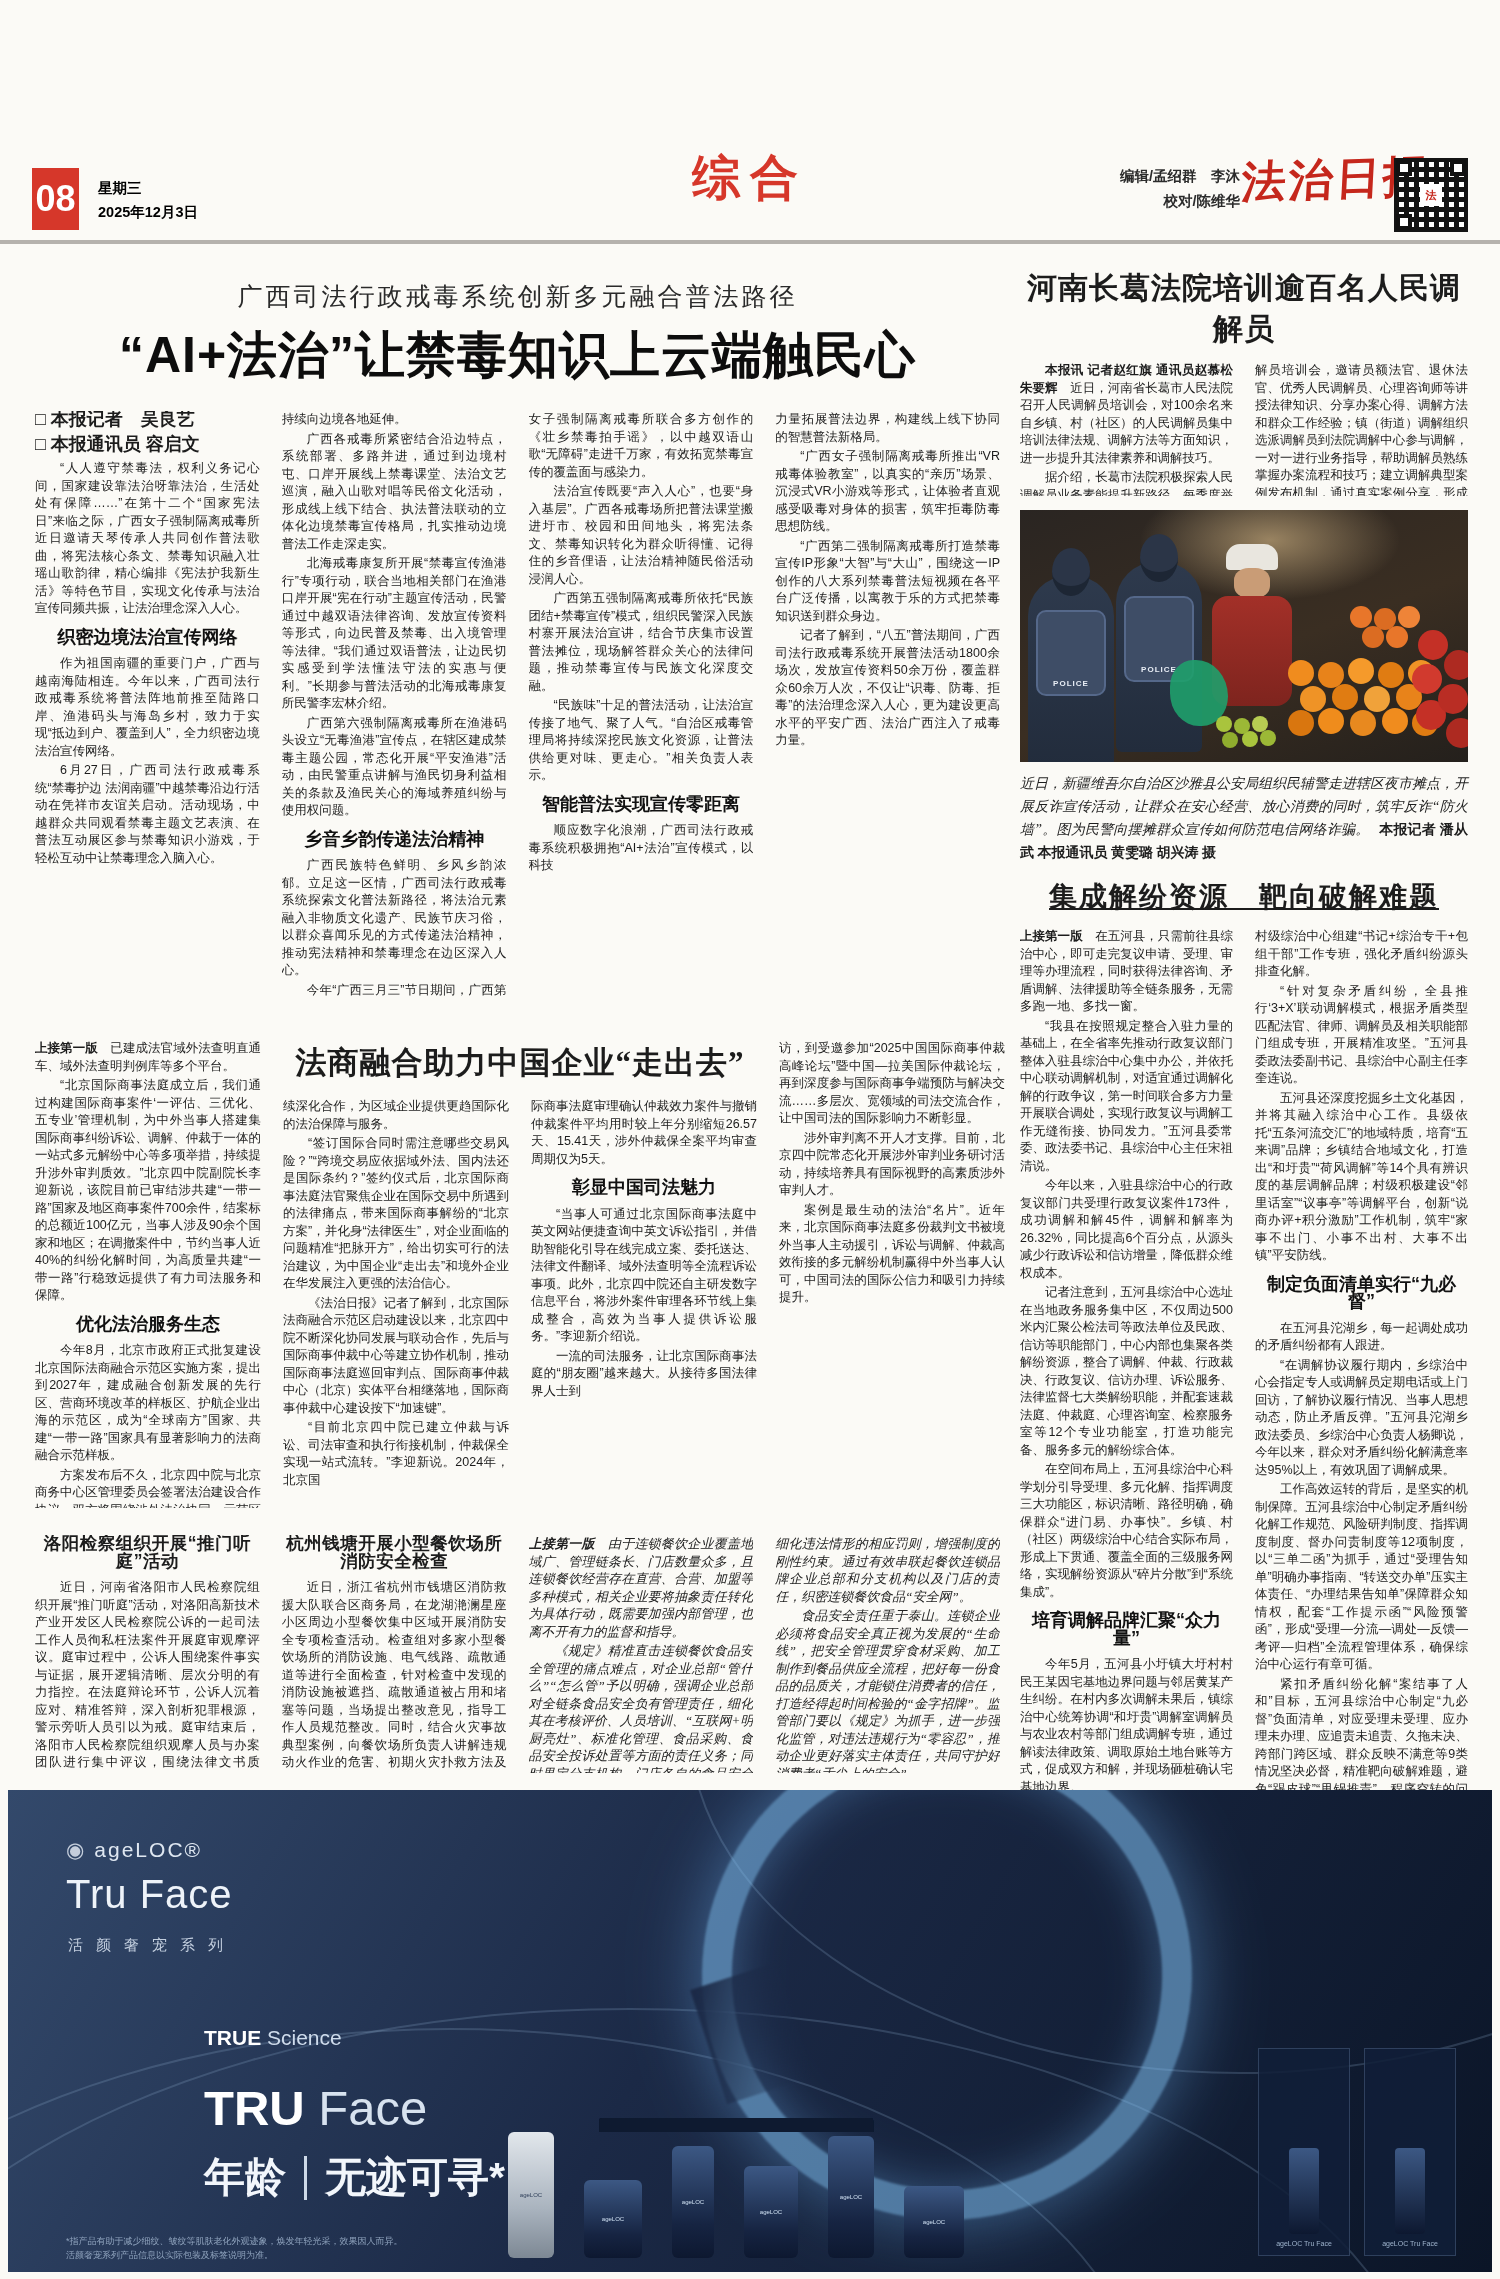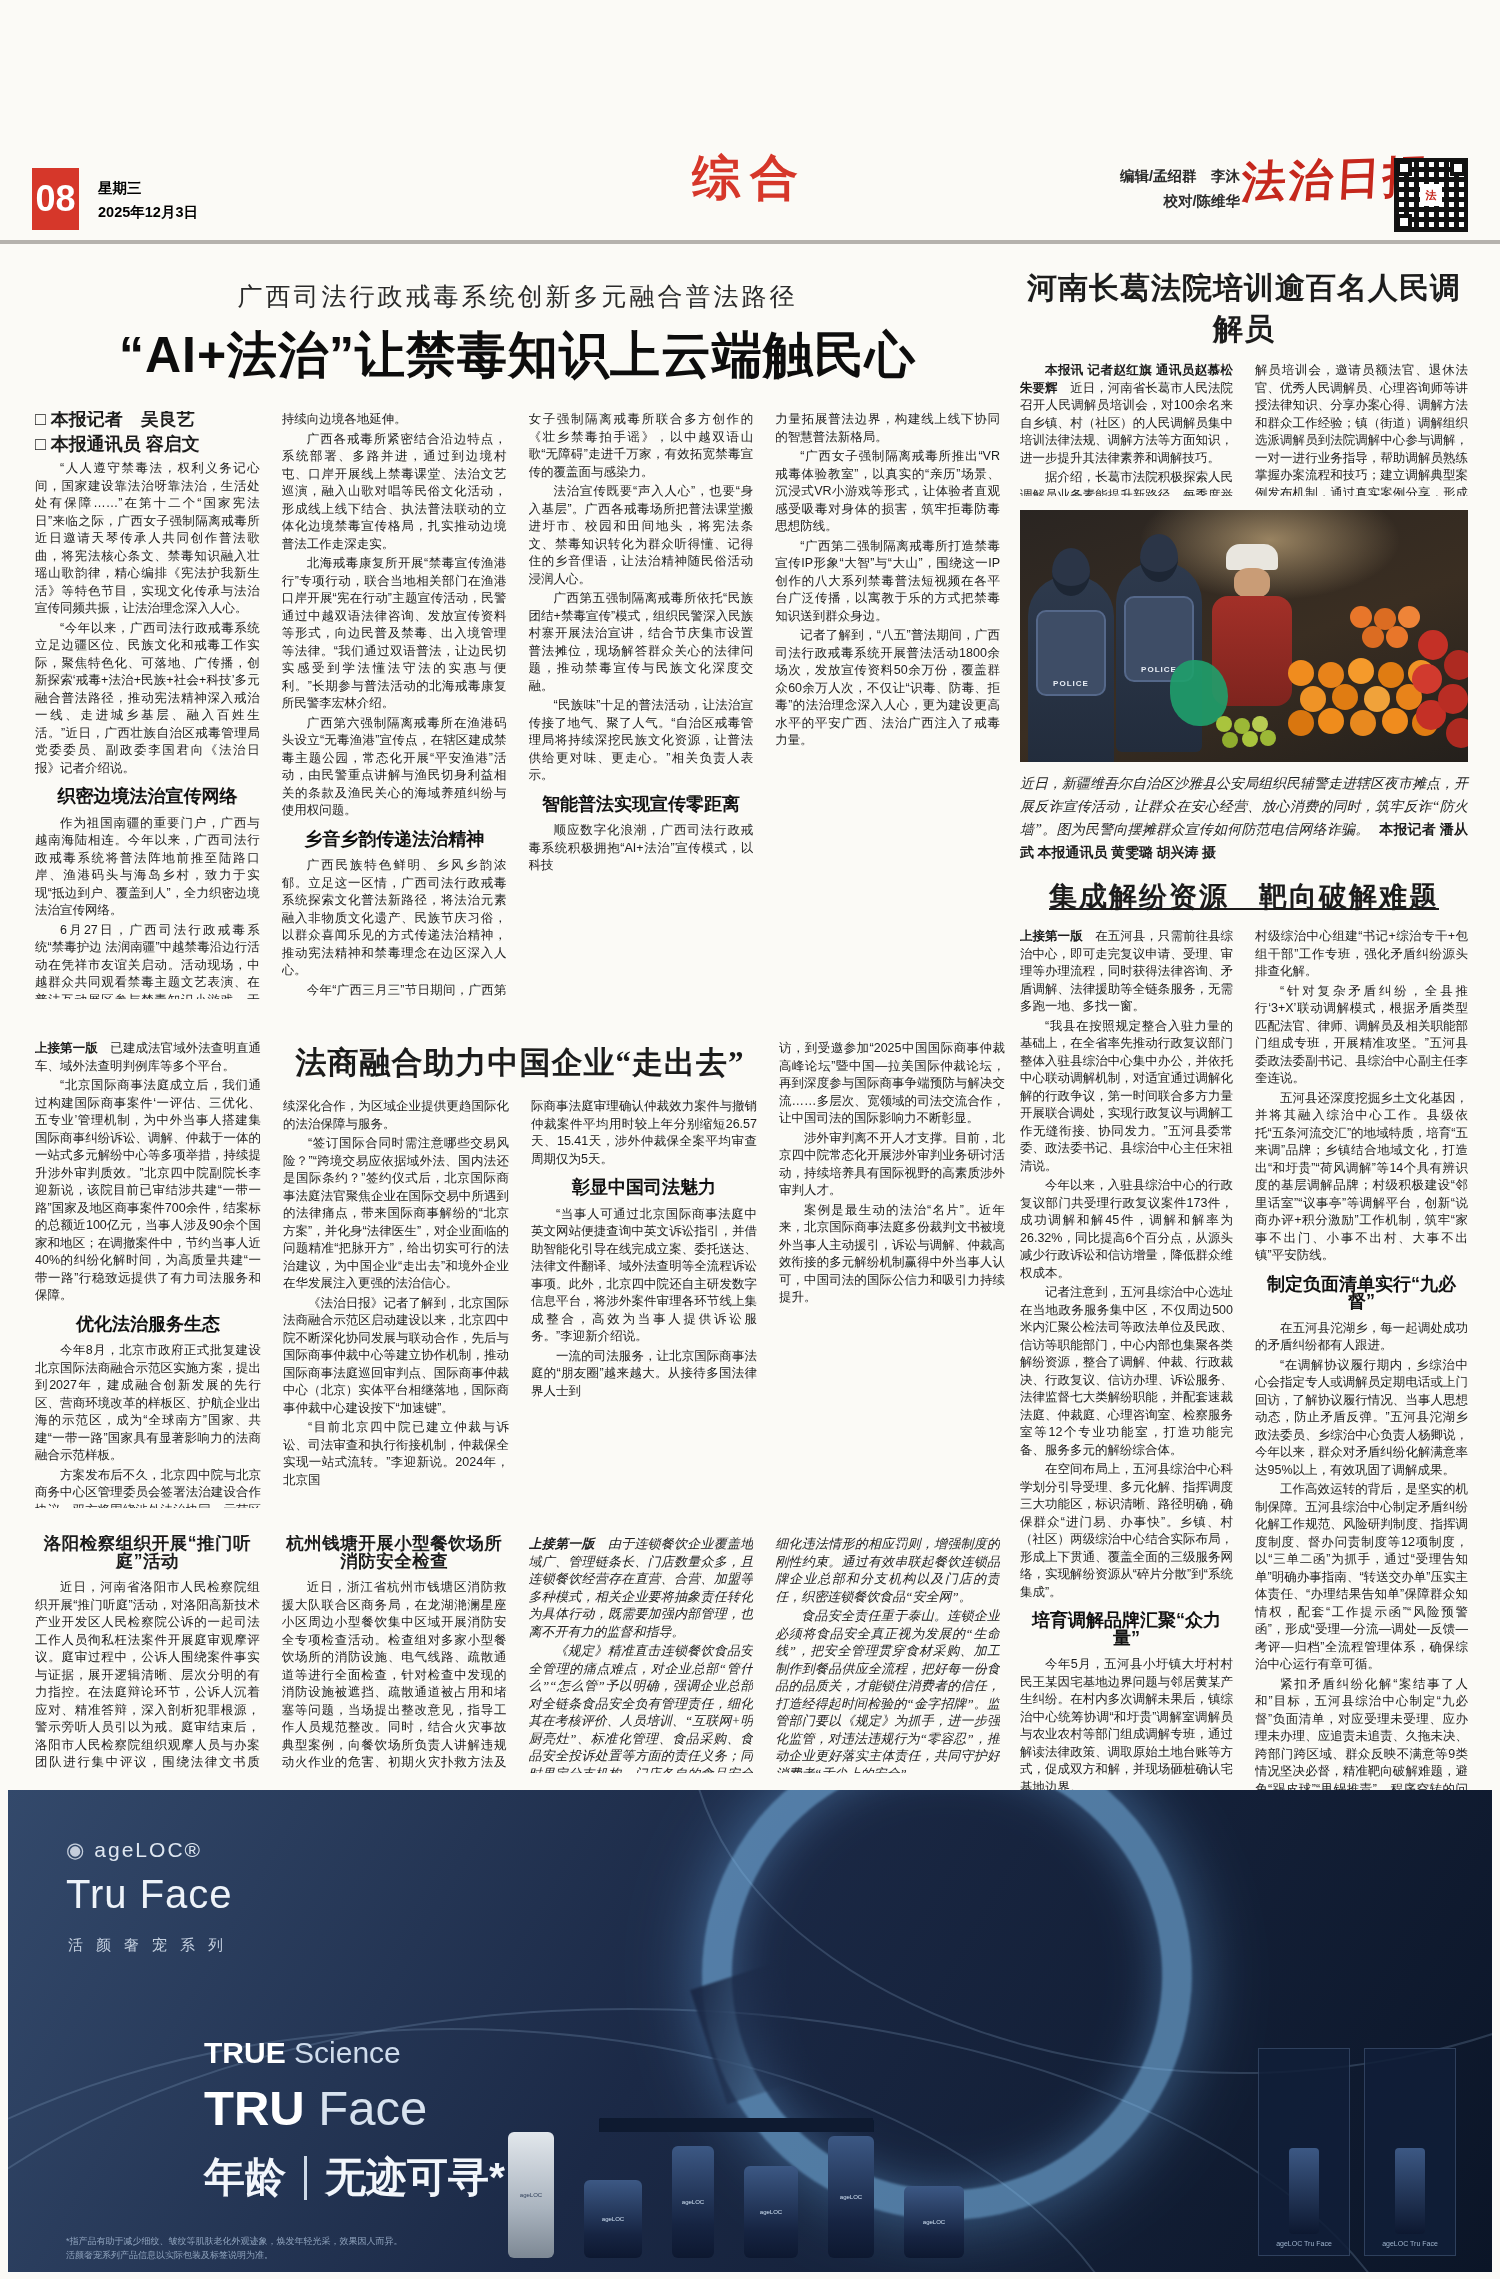--- a/index.html
+++ b/index.html
@@ -100,21 +100,21 @@
   .w3{right:-300px;top:-420px;width:1100px;height:700px;border-color:rgba(150,180,215,.18);}
   .ring{position:absolute;right:300px;top:-60px;width:430px;height:430px;border-radius:50%;
         border:30px solid rgba(130,195,245,.55);box-shadow:0 0 70px rgba(120,190,255,.45),
         inset 0 0 50px rgba(120,190,255,.35);filter:blur(1px);transform:rotate(-18deg);}
   .ring::after{content:"";position:absolute;left:-34px;top:150px;width:90px;height:120px;
         background:linear-gradient(120deg,#1b2946,transparent);}
   .ad-logo{left:58px;top:48px;font-size:21px;letter-spacing:2px;color:#dfe7f1;}
   .ad-logo .mk{opacity:.85;margin-right:8px;}
   .ad-product{left:58px;top:82px;font-size:40px;font-weight:400;color:#eef3f9;letter-spacing:1px;}
   .ad-series{left:60px;top:146px;font-size:15px;letter-spacing:13px;color:#c3cfdf;}
-  .ad-l1{left:196px;top:246px;font-size:30px;color:#cfdcec;}
+  .ad-l1{left:196px;top:236px;font-size:21px;color:#cfdcec;}
   .ad-l1 b{color:#fff;}
   .ad-l2{left:196px;top:290px;font-size:49px;color:#d7e2ef;}
   .ad-l2 b{color:#fff;margin-top:16px;}
   .ad-l3{left:196px;top:360px;font-size:41px;font-weight:700;color:#f2f6fb;display:flex;align-items:center;}
   .ad-l3 .bar{display:inline-block;width:3px;height:44px;background:#cdd9e8;margin:0 18px;}
   .ad-disc{left:58px;bottom:10px;width:430px;font-size:9px;line-height:14px;color:#8fa3bd;margin-top:24px;}
   .shelf{position:absolute;left:500px;bottom:14px;display:flex;align-items:flex-end;gap:30px;}
   .bottle{border-radius:6px;background:linear-gradient(180deg,#3c5884 0%,#162442 70%,#0d1830 100%);
           color:#cfe0f2;font-size:6px;display:flex;align-items:center;justify-content:center;text-align:center;}
   .bottle::before{content:"";position:absolute;top:-14px;left:50%;transform:translateX(-50%);
@@ -151,21 +151,20 @@
   <div class="abs toprule"></div>
 
   <div class="abs lead">
     <div class="kicker">广西司法行政戒毒系统创新多元融合普法路径</div>
     <h1 class="headline1" style="margin:10px 0 0;">“AI+法治”让禁毒知识上云端触民心</h1>
     <div class="ncols">
       <div class="ncol">
           <p class="byline">□ 本报记者　吴良艺</p>
           <p class="byline">□ 本报通讯员 容启文</p>
           <p class="para">“人人遵守禁毒法，权利义务记心间，国家建设靠法治呀靠法治，生活处处有保障……”在第十二个“国家宪法日”来临之际，广西女子强制隔离戒毒所近日邀请天琴传承人共同创作普法歌曲，将宪法核心条文、禁毒知识融入壮瑶山歌韵律，精心编排《宪法护我新生活》等特色节目，实现文化传承与法治宣传同频共振，让法治理念深入人心。</p>
-          <p class="para">“今年以来，广西司法行政戒毒系统立足边疆区位、民族文化和戒毒工作实际，聚焦特色化、可落地、广传播，创新探索‘戒毒+法治+民族+社会+科技’多元融合普法路径，推动宪法精神深入戒治一线、走进城乡基层、融入百姓生活。”近日，广西壮族自治区戒毒管理局党委委员、副政委李国君向《法治日报》记者介绍说。</p>
           <h3 class="colsub">织密边境法治宣传网络</h3>
           <p class="para">作为祖国南疆的重要门户，广西与越南海陆相连。今年以来，广西司法行政戒毒系统将普法阵地前推至陆路口岸、渔港码头与海岛乡村，致力于实现“抵边到户、覆盖到人”，全力织密边境法治宣传网络。</p>
           <p class="para">6月27日，广西司法行政戒毒系统“禁毒护边 法润南疆”中越禁毒沿边行活动在凭祥市友谊关启动。活动现场，中越群众共同观看禁毒主题文艺表演、在普法互动展区参与禁毒知识小游戏，于轻松互动中让禁毒理念入脑入心。</p>
         </div>
       <div class="ncol">
           <p class="cont">持续向边境各地延伸。</p>
           <p class="para">广西各戒毒所紧密结合沿边特点，系统部署、多路并进，通过到边境村屯、口岸开展线上禁毒课堂、法治文艺巡演，融入山歌对唱等民俗文化活动，形成线上线下结合、执法普法联动的立体化边境禁毒宣传格局，扎实推动边境普法工作走深走实。</p>
           <p class="para">北海戒毒康复所开展“禁毒宣传渔港行”专项行动，联合当地相关部门在渔港口岸开展“宪在行动”主题宣传活动，民警通过中越双语法律咨询、发放宣传资料等形式，向边民普及禁毒、出入境管理等法律。“我们通过双语普法，让边民切实感受到学法懂法守法的实惠与便利。”长期参与普法活动的北海戒毒康复所民警李宏林介绍。</p>
           <p class="para">广西第六强制隔离戒毒所在渔港码头设立“无毒渔港”宣传点，在辖区建成禁毒主题公园，常态化开展“平安渔港”活动，由民警重点讲解与渔民切身利益相关的条款及渔民关心的海域养殖纠纷与使用权问题。</p>
           <h3 class="colsub">乡音乡韵传递法治精神</h3>

